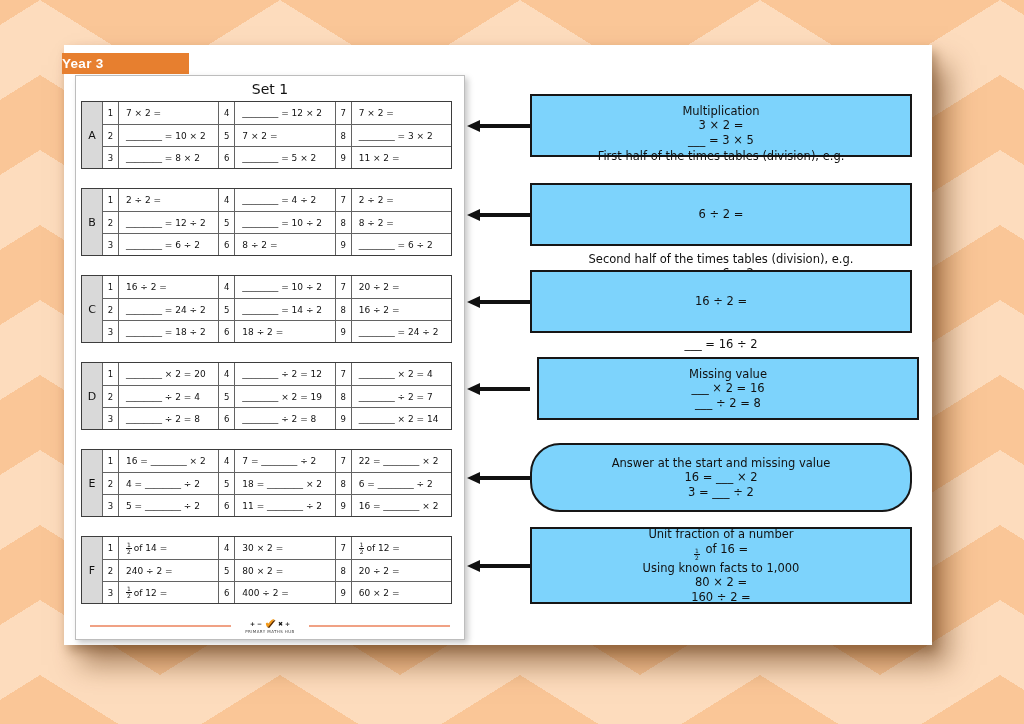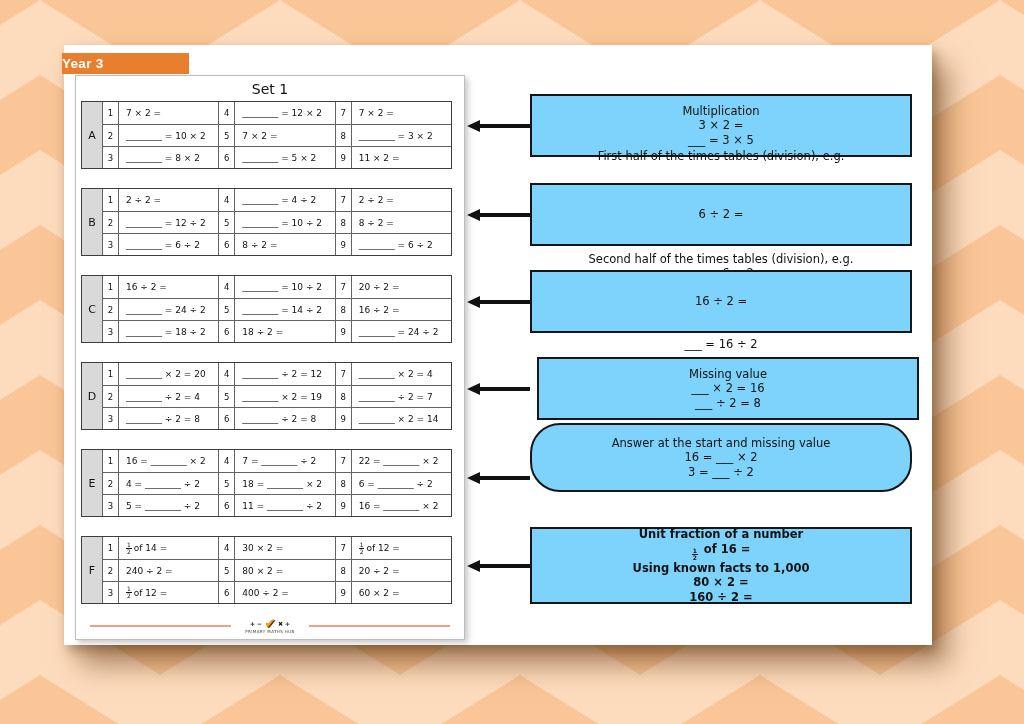--- a/index.html
+++ b/index.html
@@ -282,30 +282,30 @@
       </div>
       <div class="note-box" style="top: 312px; height: 63px; margin-left: 7px;">
         <div>Missing value</div>
         <div>___ × 2 = 16</div>
         <div>___ ÷ 2 = 8</div>
       </div>
       <div class="arrow" style="top: 337.5px;">
         <span class="head"></span>
         <span class="shaft"></span>
       </div>
-      <div class="note-box" style="top: 378px; height: 69px; border-radius: 30px;">
+      <div class="note-box" style="top: 398px; height: 69px; border-radius: 30px;">
         <div>Answer at the start and missing value</div>
         <div>16 = ___ × 2</div>
         <div>3 = ___ ÷ 2</div>
       </div>
       <div class="arrow" style="top: 426.5px;">
         <span class="head"></span>
         <span class="shaft"></span>
       </div>
-      <div class="note-box" style="top: 482px; height: 77px; font-weight: bold;">
+      <div class="note-box" style="top: 482px; height: 77px;">
         <div>Unit fraction of a number</div>
         <div><span class="frac">
             <span class="fn">1</span>
             <span class="fd">2</span>
           </span> of 16 =</div>
         <div>Using known facts to 1,000</div>
         <div>80 × 2 =</div>
         <div>160 ÷ 2 =</div>
       </div>
       <div class="arrow" style="top: 514.5px;">

